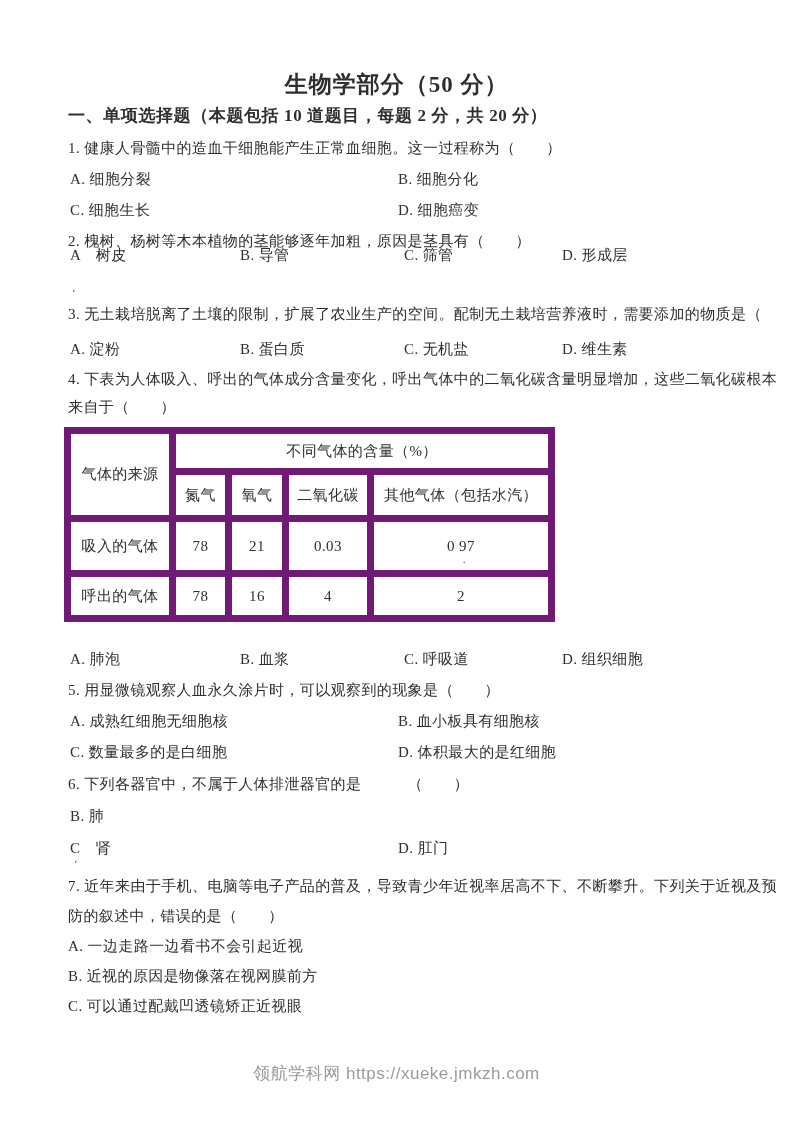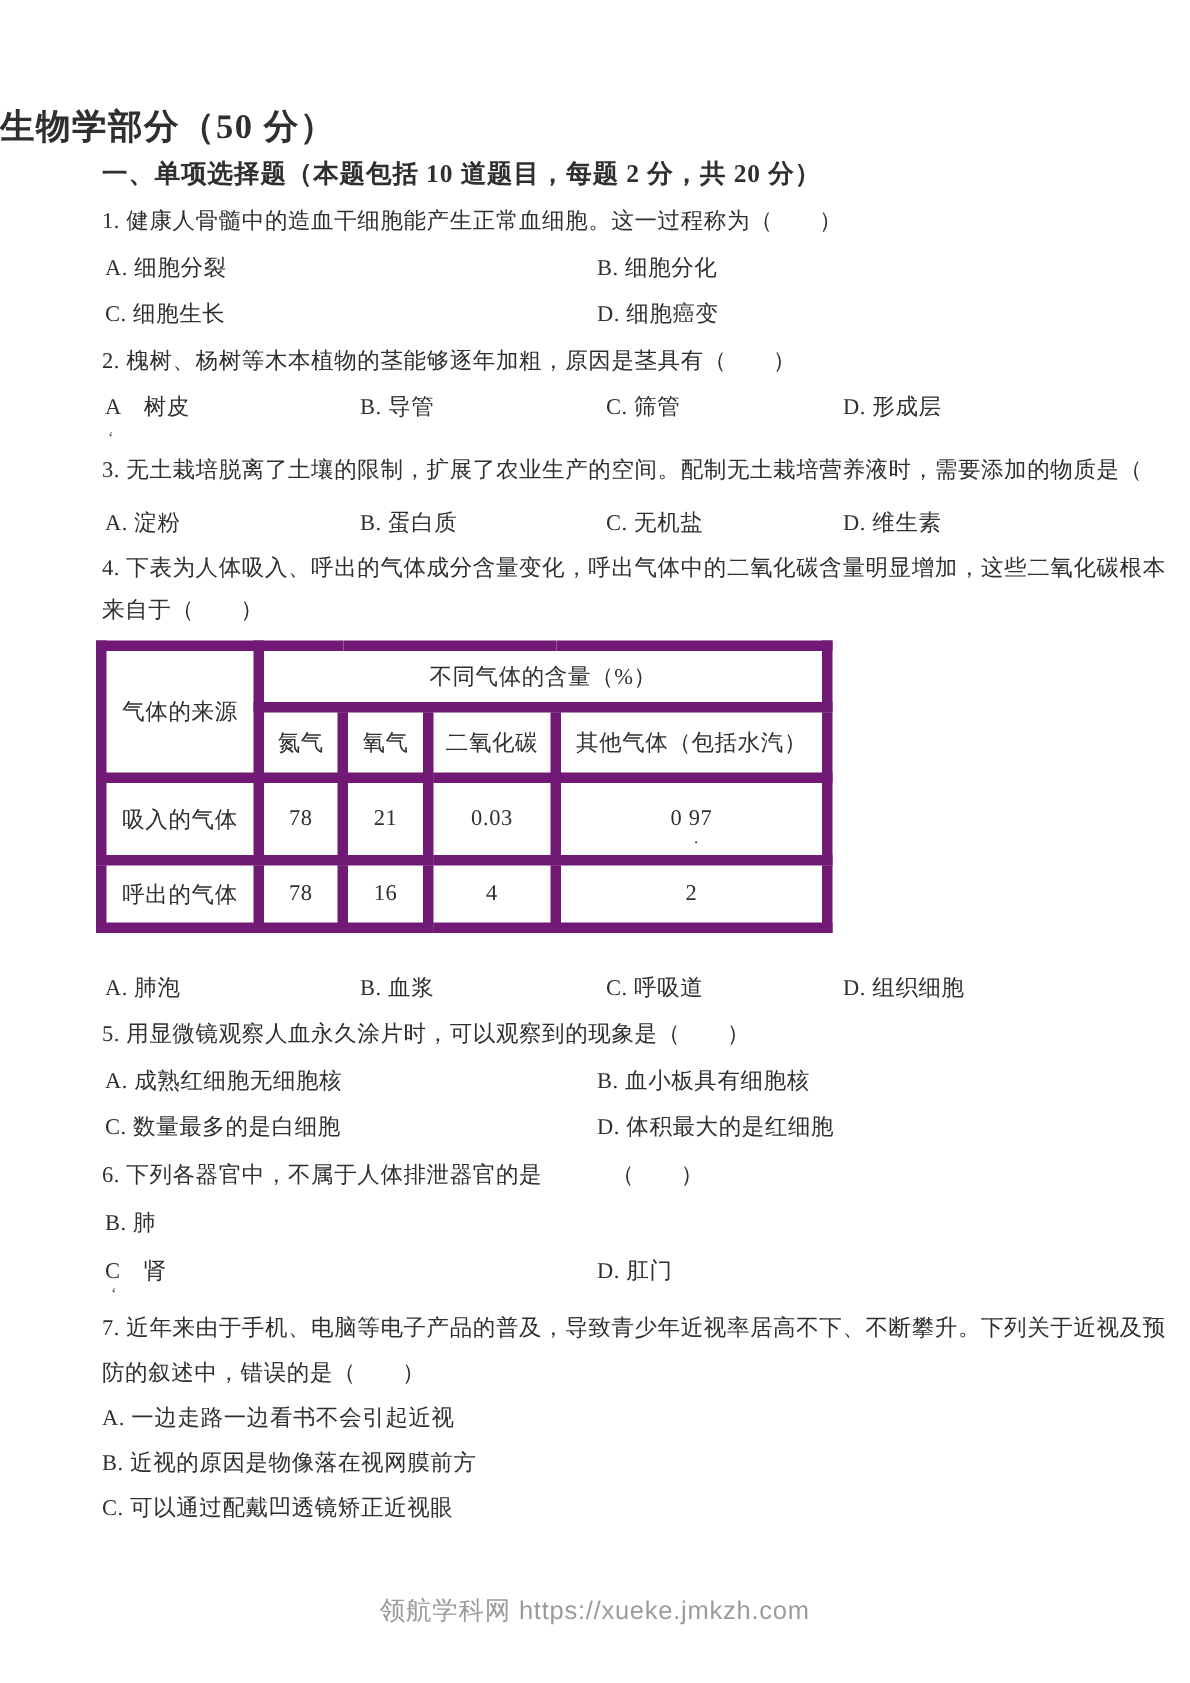--- a/index.html
+++ b/index.html
@@ -2,21 +2,21 @@
 <html><head>
 <meta charset="utf-8">
 <style>
   html,body { margin:0; padding:0; background:#ffffff; }
   .page {
     position:relative; width:793px; height:1122px; background:#ffffff;
     font-family:"Liberation Serif","DejaVu Serif",serif;
     color:#2f2f2f; overflow:hidden;
   }
   .title {
-    position:absolute; top:69px; left:0; right:0; 
+    position:absolute; top:69px; left:0; right:0; text-align:center;
     font-size:23px; font-weight:bold; letter-spacing:1px;
   }
   .section {
     position:absolute; top:104px; left:68px;
     font-size:17px; font-weight:bold; letter-spacing:0.6px; white-space:nowrap;text-align:right;
   }
   .line {
     position:absolute; left:68px; width:680px;
     font-size:15px; letter-spacing:0.4px; line-height:1.2; white-space:nowrap;
   }
@@ -64,21 +64,21 @@
   <div class="row2" style="top:170px">
     <span>A. 细胞分裂</span>
     <span>B. 细胞分化</span>
   </div>
   <div class="row2" style="top:201px">
     <span>C. 细胞生长</span>
     <span>D. 细胞癌变</span>
   </div>
 
   <div class="line" style="top:232px">2. 槐树、杨树等木本植物的茎能够逐年加粗，原因是茎具有（　　）</div>
-  <div class="row4" style="top:263px">
+  <div class="row4" style="top:246px">
     <span>A　树皮</span>
     <span>B. 导管</span>
     <span>C. 筛管</span>
     <span>D. 形成层</span>
   </div>
   <div class="stray stray-1">‘</div>
 
   <div class="line" style="top:305px">3. 无土栽培脱离了土壤的限制，扩展了农业生产的空间。配制无土栽培营养液时，需要添加的物质是（　　）</div>
   <div class="row4" style="top:340px">
     <span>A. 淀粉</span>

